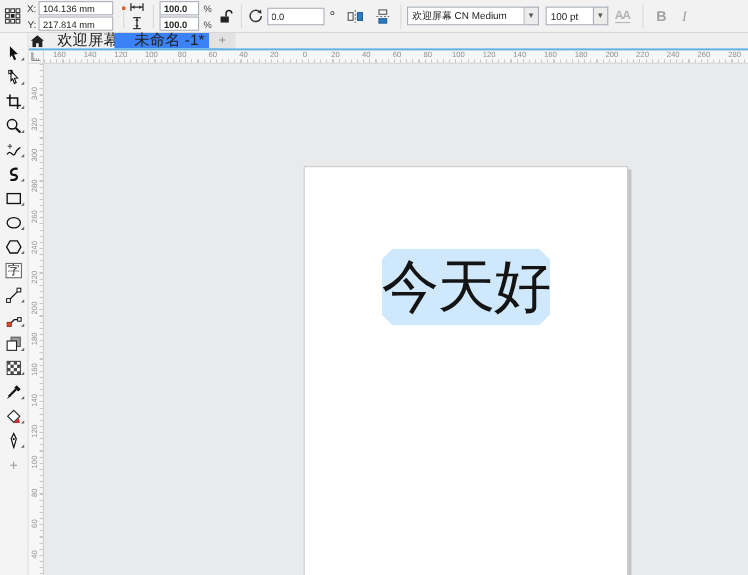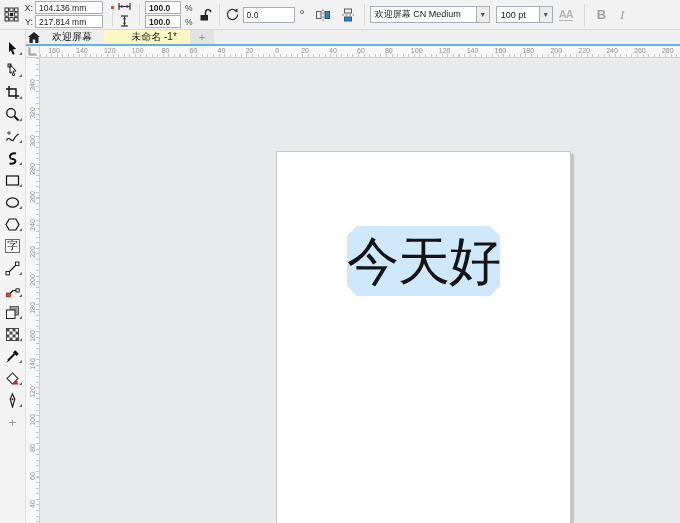--- a/index.html
+++ b/index.html
@@ -25,23 +25,23 @@
   .combo .arr{width:13px;border:1px solid #a9afb8;border-left:none;background:#ececec;
        display:flex;align-items:center;justify-content:center;font-size:7px;color:#555;box-sizing:border-box;}
   .aa{font-size:11px;font-weight:bold;color:#b6b6b6;border-bottom:1px solid #b6b6b6;margin:0 6px;letter-spacing:-1px;}
   .bi{font-size:13px;color:#a2a2a2;margin:0 7px;}
   .bi.b{font-weight:bold;}
   .bi.i{font-style:italic;font-family:"Liberation Serif",serif;}
   
   .tabs{position:absolute;top:30px;left:0;width:680px;height:14px;background:#efefef;}
   .tabline{position:absolute;top:44px;left:0;width:680px;height:2px;background:#5fb2e5;}
   .home{position:absolute;left:28px;top:0;height:14px;display:flex;align-items:center;}
-  .tab{position:absolute;top:0;height:14px;font-size:10px;display:flex;align-items:center;justify-content:center;color:#222;}
+  .tab{position:absolute;top:0;height:14px;font-size:14px;display:flex;align-items:center;justify-content:center;color:#222;}
   .tab.welcome{left:44px;padding:0 8px;}
-  .tab.doc{left:104px;width:100px;background:#fef9c3;}
+  .tab.doc{left:104px;width:100px;background:#3b82f6;}
   .tab.plus{left:190px;width:24px;background:#e3e3e3;color:#8f8f8f;font-size:11px;}
   
   .rcorner{position:absolute;top:46px;left:26px;width:14px;height:12px;background:#f5f5f5;
       border-right:1px solid #d4d4d4;border-bottom:1px solid #cfcfcf;box-sizing:border-box;
       display:flex;align-items:center;justify-content:center;}
   .hruler{position:absolute;top:46px;left:40px;width:640px;height:12px;background:#f7f7f7;
       border-bottom:1px solid #cfcfcf;box-sizing:border-box;overflow:hidden;
       background-image:repeating-linear-gradient(90deg,#c6c6c6 0 1px,transparent 1px 5.58px);
       background-size:100% 3px;background-repeat:no-repeat;background-position:left bottom;}
   .hrl{position:absolute;top:1px;transform:translateX(-50%);font-size:7px;color:#8f8f8f;}

